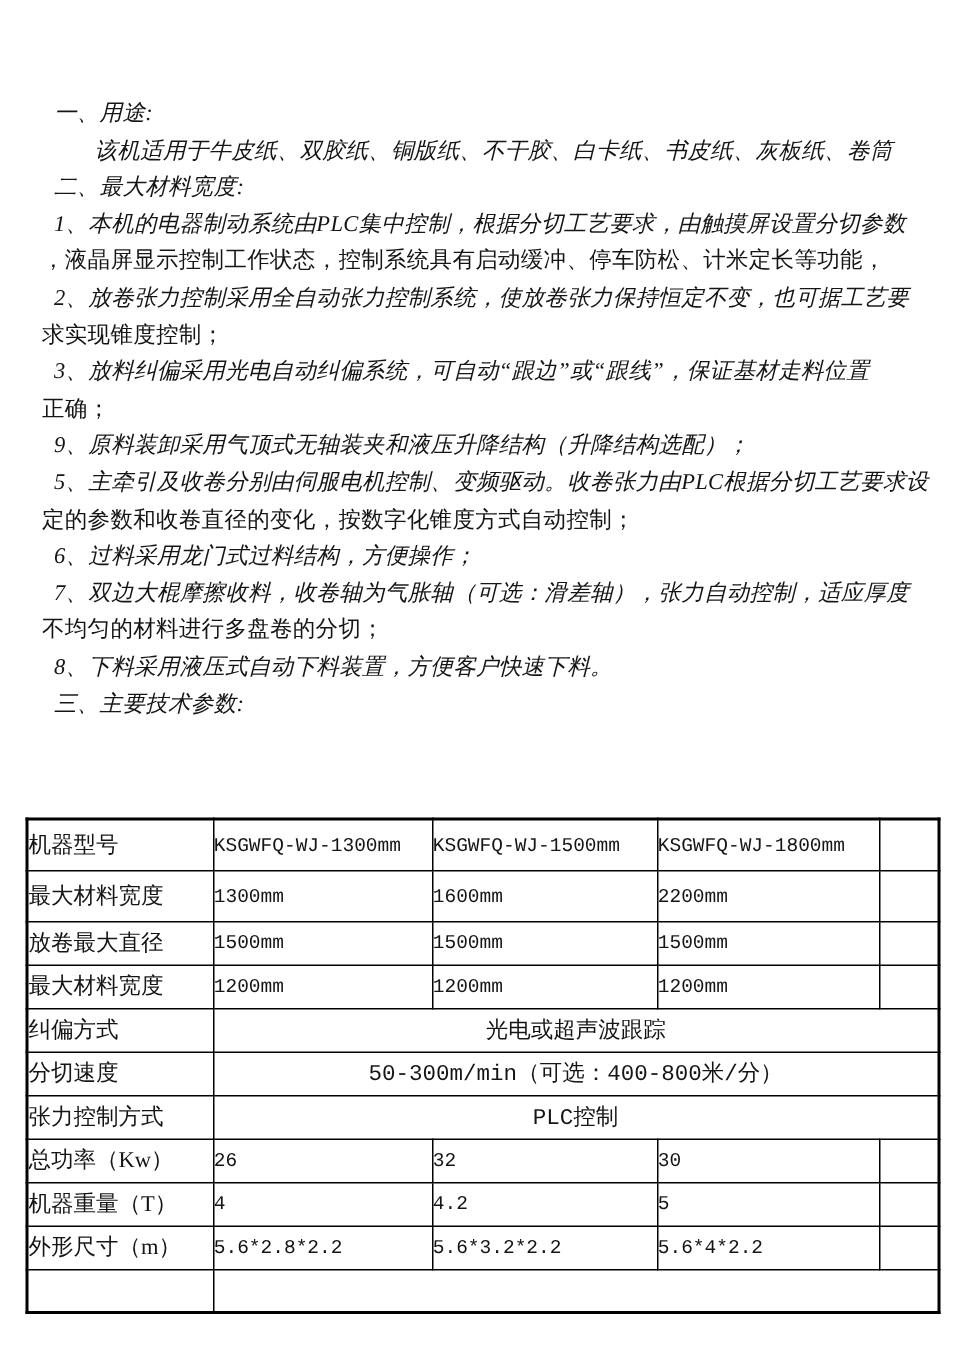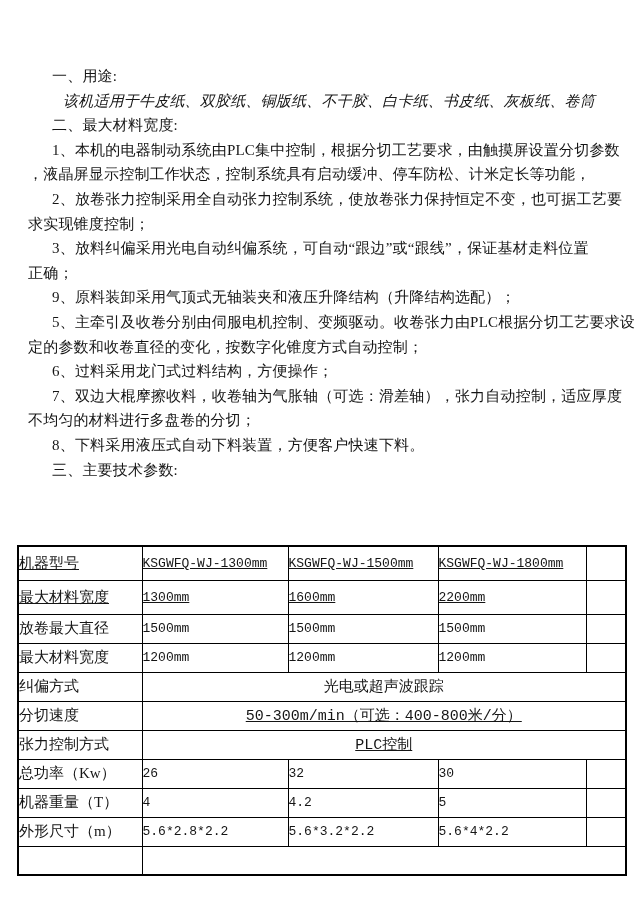--- a/index.html
+++ b/index.html
@@ -21,60 +21,60 @@
     left: 0; top: 64px;
     width: 640px;
   }
   .tline {
     height: 24.6px;
     line-height: 24.6px;
     font-size: 15px;
     white-space: nowrap;
     letter-spacing: 0.2px;
   }
-  .ind-num  { padding-left: 52px; }
+  .ind-num  { padding-left: 36px; font-style: italic; }
   .ind-cont { padding-left: 28px; }
   .ind-para { padding-left: 63px; font-style: italic; }
   
   .spec-table {
     position: absolute;
     left: 17px; top: 545px;
     width: 610px;
     border-collapse: collapse;
     table-layout: fixed;
     border: 2px solid #000;
   }
   .spec-table td {
     border: 1px solid #000;
     padding: 0;
     vertical-align: middle;
     overflow: hidden;
   }
   .spec-table tr { height: 29px; }
   .spec-table tr:nth-child(1),
-  .spec-table tr:nth-child(2) { height: 34px; text-decoration: underline; }
+  .spec-table tr:nth-child(2) { height: 34px; }
   .c-label {
     padding-left: 12px;
     font-size: 15px;
     white-space: nowrap;
   }
   .c-val {
     padding-left: 8px;
     font-family: "Liberation Mono", "DejaVu Sans Mono", monospace;
     font-size: 13px;
     white-space: nowrap;
   }
   .c-merged {
     text-align: center;
     font-size: 15px;
     font-family: "Liberation Mono", "DejaVu Sans Mono", monospace;
     white-space: nowrap;
   }
   .pad-a { padding-right: 100px; }
-  .pad-b { padding-right: 160px; text-decoration: underline; }
+  .pad-b { padding-right: 160px; }
   col.w-label { width: 124px; }
   col.w-c2 { width: 146px; }
   col.w-c3 { width: 150px; }
   col.w-c4 { width: 148px; }
   col.w-c5 { width: 40px; }
 </style>
 </head>
 <body>
 
 <div class="page">

